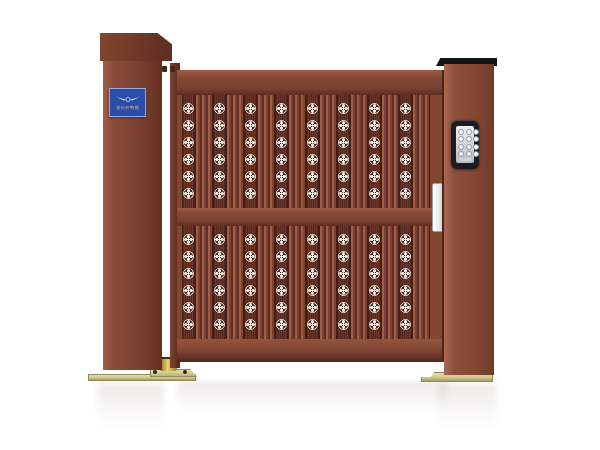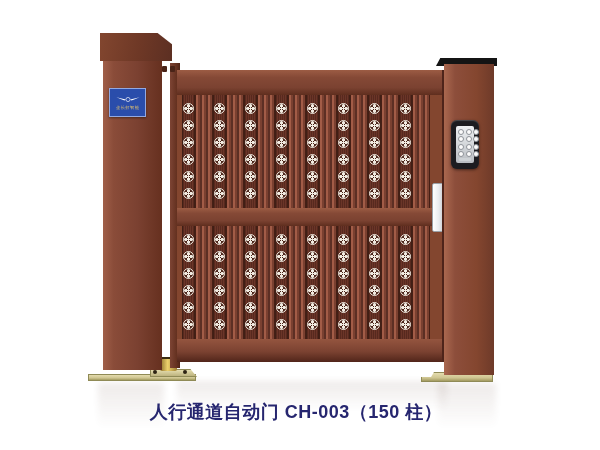--- a/index.html
+++ b/index.html
@@ -301,14 +301,13 @@
         <div class="key"></div>
         <div class="key"></div>
         <div class="key"></div>
         <div class="key"></div>
         <div class="key"></div>
         <div class="key"></div>
       </div>
     <div class="keypad-label"></div>
   </div>
 
-  <div class="caption">人行通道自动门 CH-003（150 柱）</div>
 </div>
 
 </body></html>

